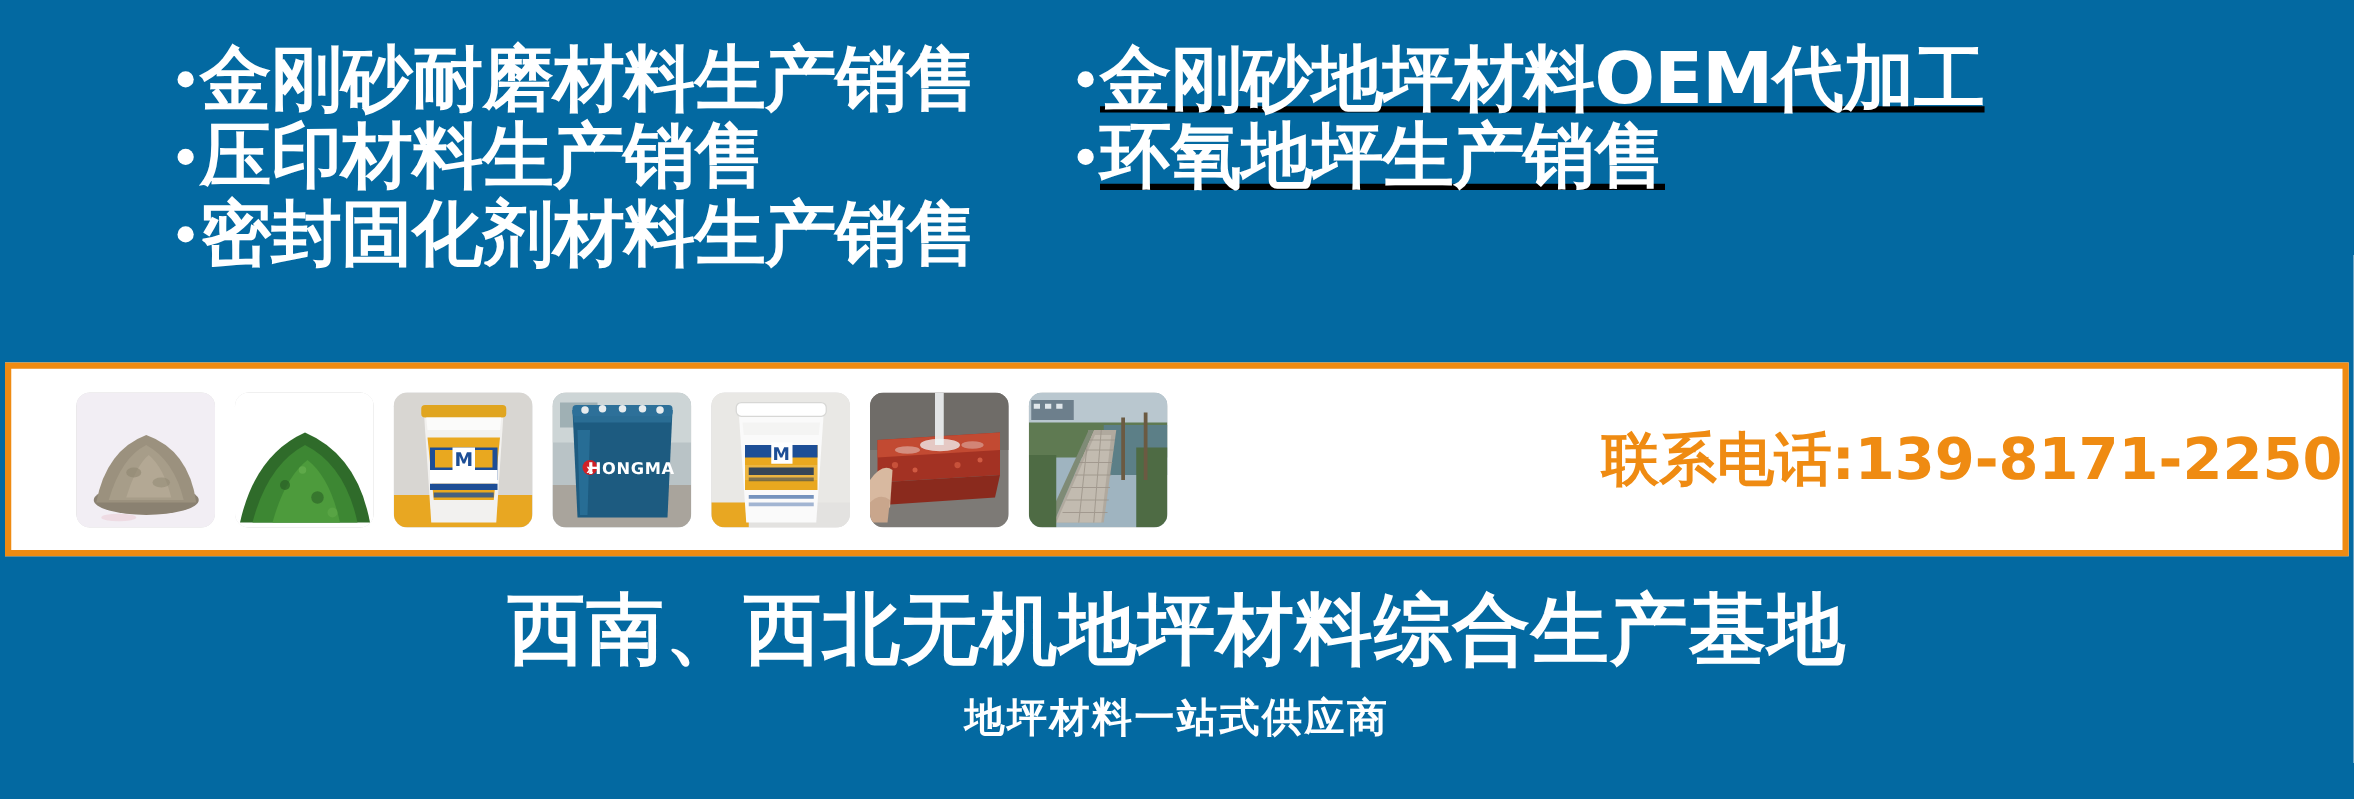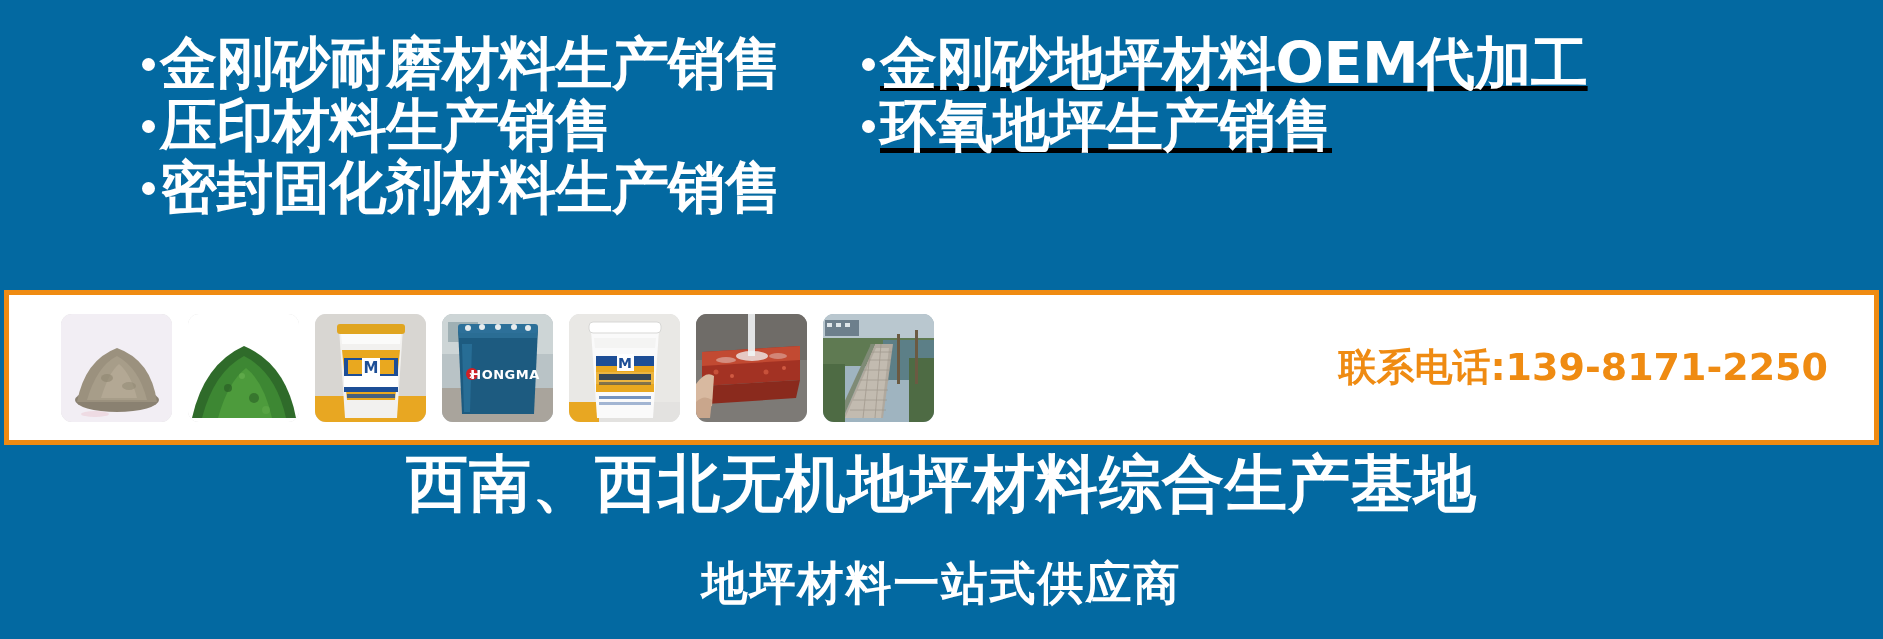--- a/index.html
+++ b/index.html
@@ -67,45 +67,44 @@
     border-radius:11px;
     overflow:hidden;
     position:relative;
     background:#ddd;
     flex:0 0 auto;
   }
   .photo svg{ display:block; width:100%; height:100%; }
 
   .phone{
     margin-left:auto;
-    margin-right:46px;
     color:#ef8b12;
-    font-size:38px;
+    font-size:46px;
     font-weight:bold;
     letter-spacing:0px;
     white-space:nowrap;
   }
 
   
   .headline{
     position:absolute;
-    top:442px; left:0; width:100%;
+    top:462px; left:0; width:100%;
     text-align:center;
     color:#ffffff;
     font-size:62px;
     font-weight:bold;
     letter-spacing:1px;
     white-space:nowrap;
   }
   .subline{
     position:absolute;
     top:553px; left:0; width:100%;
     text-align:center;
     color:#ffffff;
-    font-size:46px;
+    font-size:32px;
     font-weight:bold;
     letter-spacing:2px;
     white-space:nowrap;
   }
 </style>
 </head>
 <body>
 
 <div class="banner">
 

